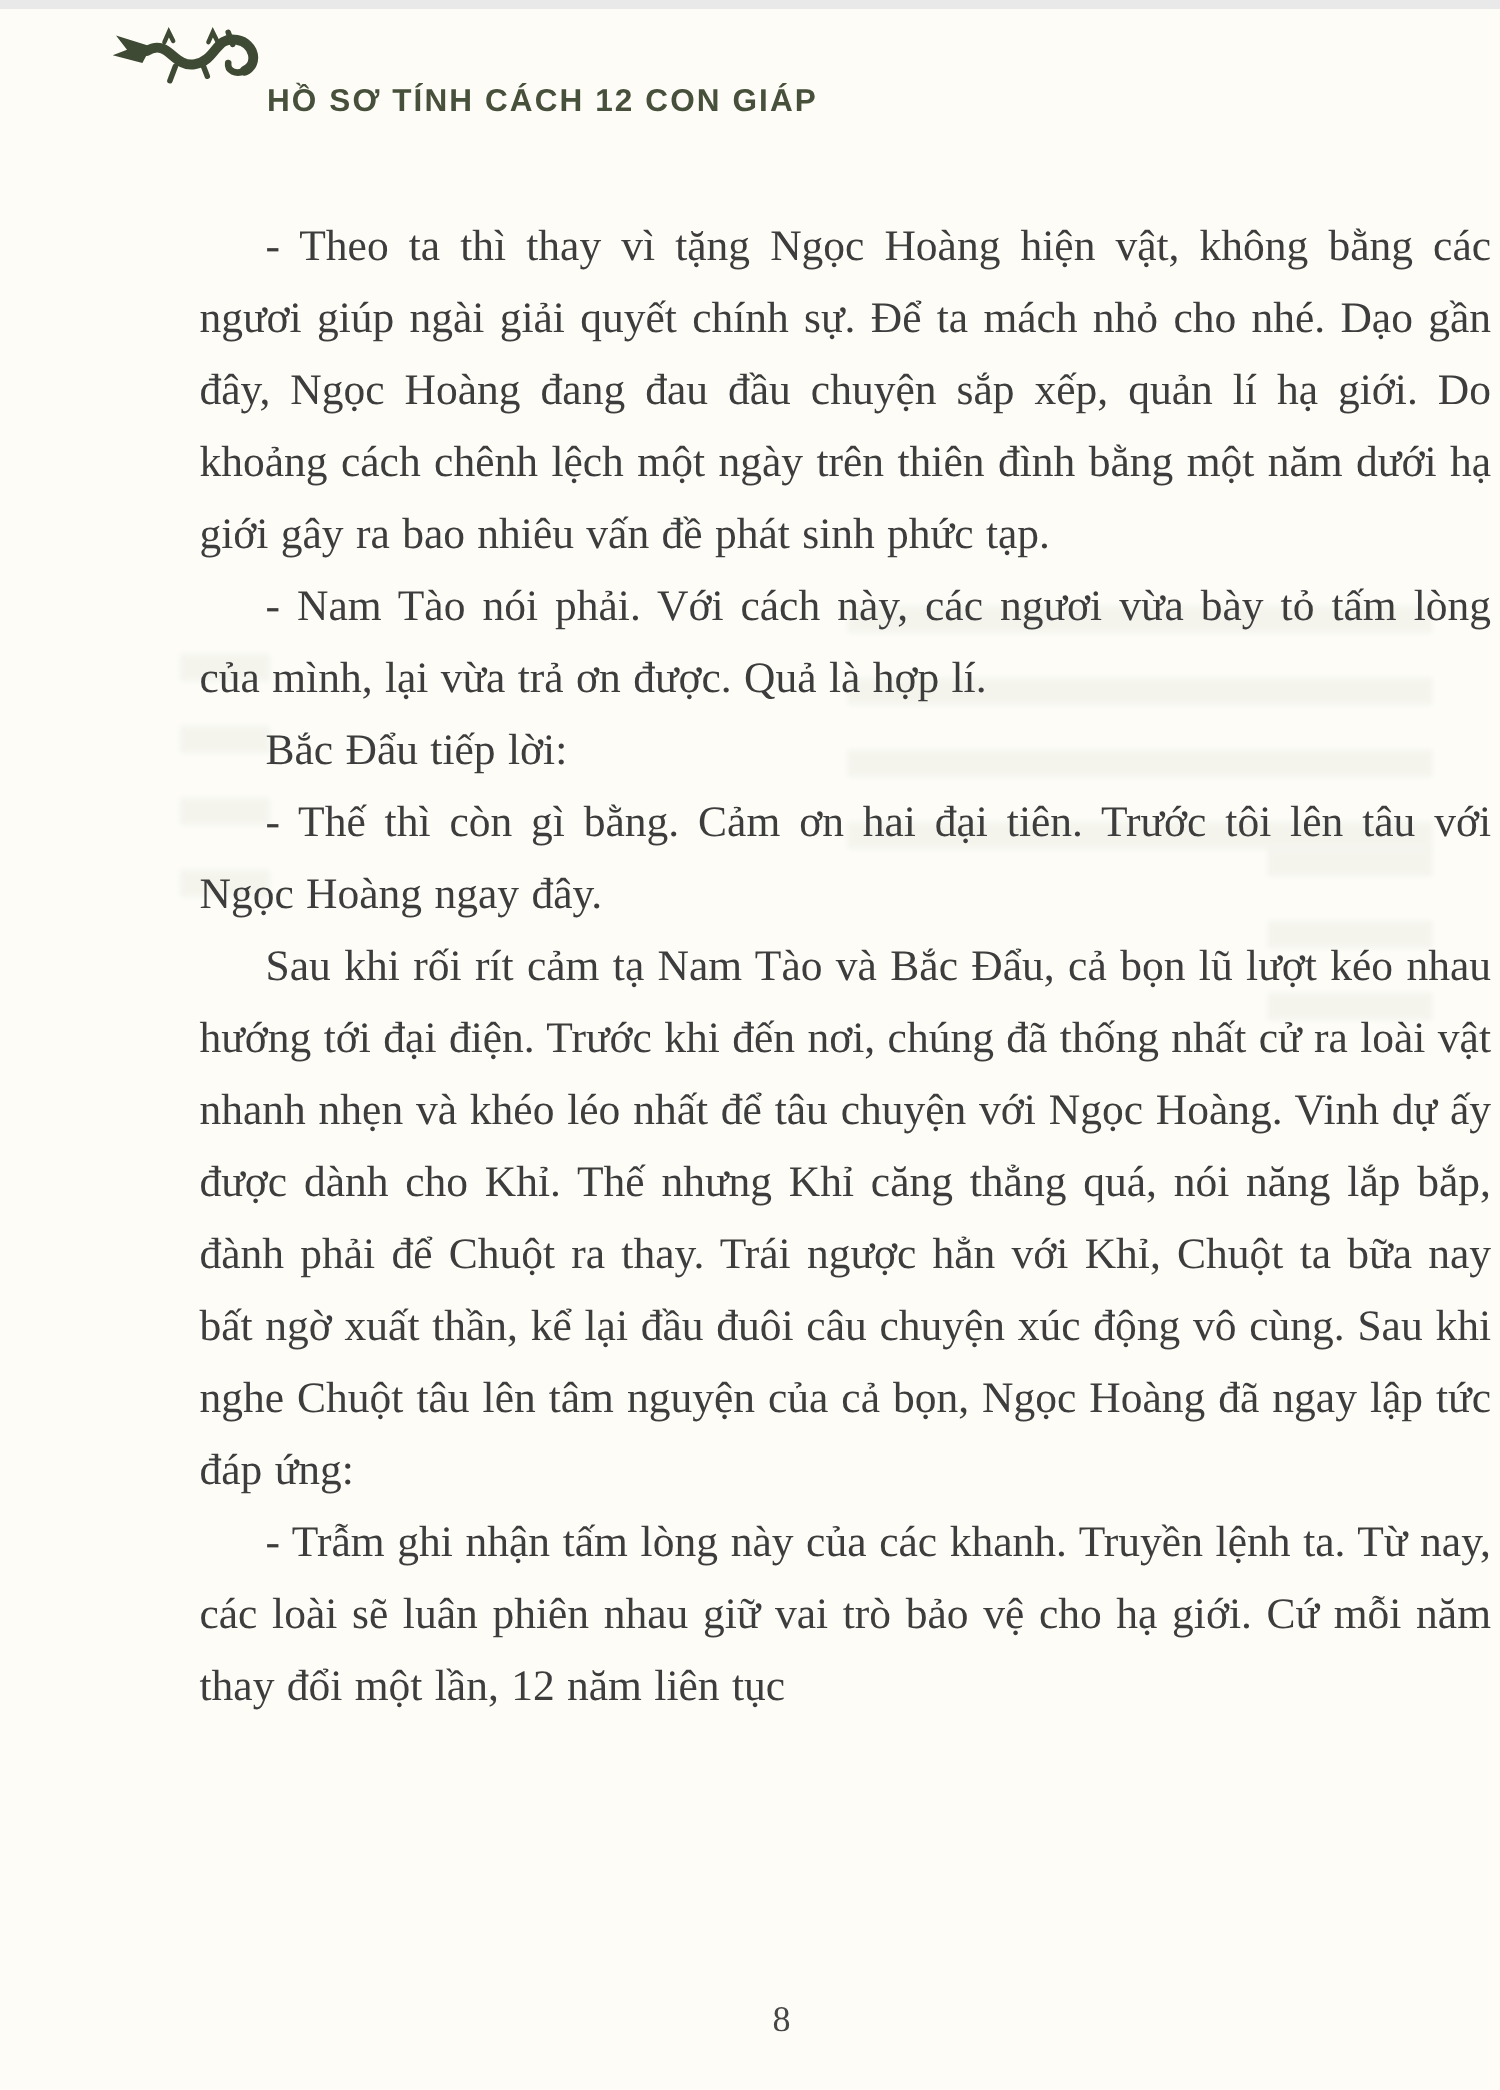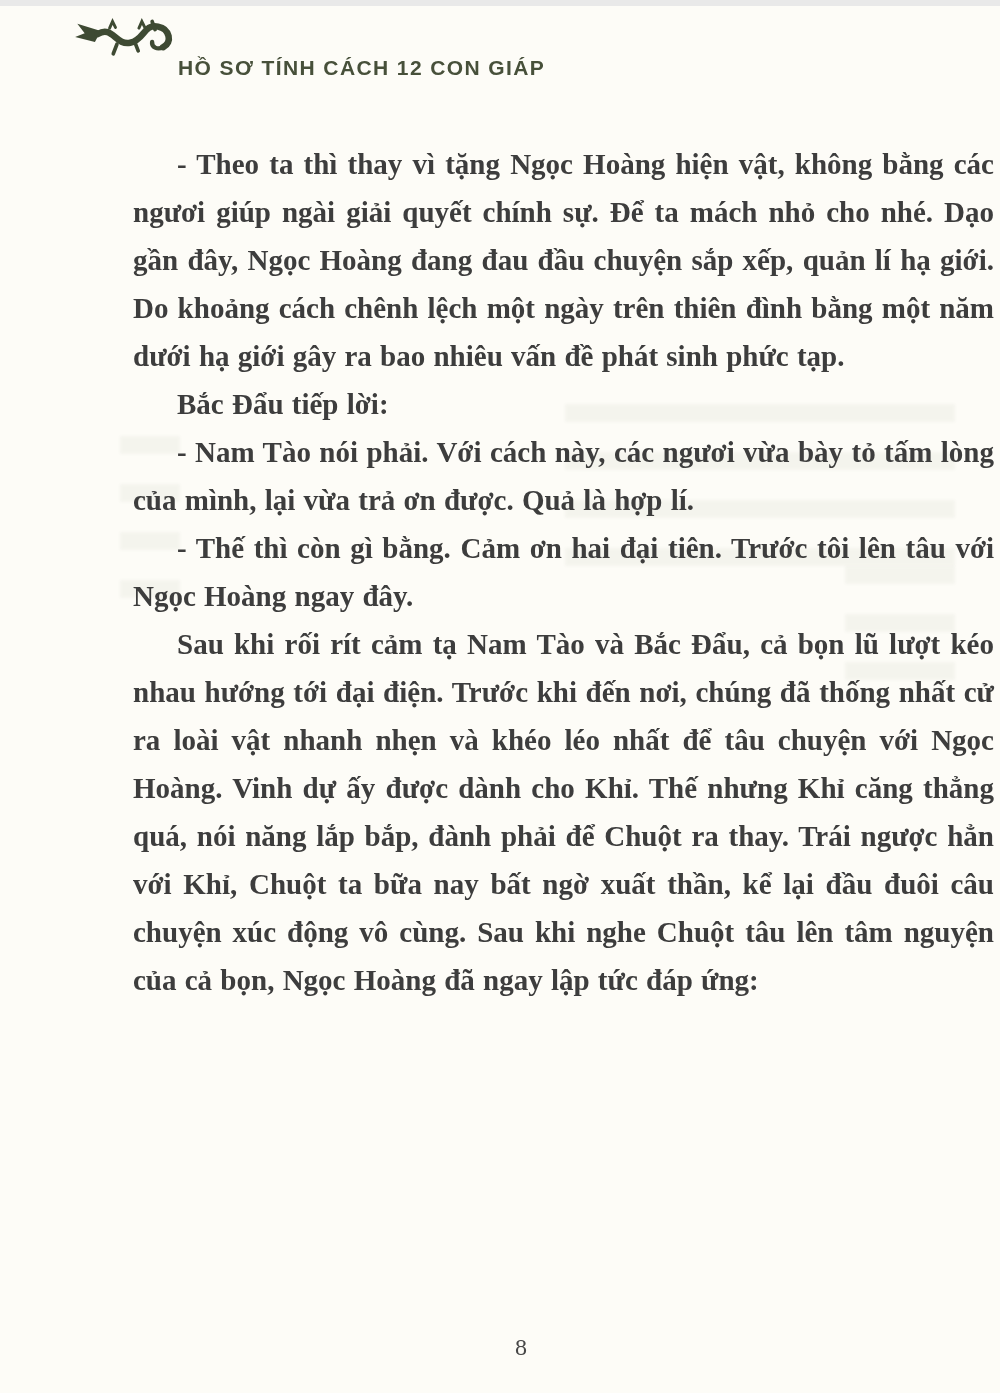--- a/index.html
+++ b/index.html
@@ -36,21 +36,21 @@
     position:absolute;
     left:133px;
     right:48px;
     top:134px;
     text-align:justify;
     font-size:29px;
     line-height:48px;
     color:var(--body-text, #3d3d3d);
     word-spacing:1px;
   }
-  .para{ margin:0; text-indent:44px;font-weight:bold; }
+  .para{ margin:0; text-indent:44px; }
 
   
   .page-footer{
     position:absolute;
     left:0; right:0; bottom:38px;
     text-align:center;
   }
   .page-number{
     font-size:24px;
     color:#474747;
@@ -90,23 +90,24 @@
     </span>
     <h1 class="chapter-title">HỒ SƠ TÍNH CÁCH 12 CON GIÁP</h1>
   </header>
 
   <div class="ghost ghost-1"></div>
   <div class="ghost ghost-2"></div>
   <div class="ghost ghost-3"></div>
 
   <main class="body-text" id="paragraphs">
       <p class="para">- Theo ta thì thay vì tặng Ngọc Hoàng hiện vật, không bằng các ngươi giúp ngài giải quyết chính sự. Để ta mách nhỏ cho nhé. Dạo gần đây, Ngọc Hoàng đang đau đầu chuyện sắp xếp, quản lí hạ giới. Do khoảng cách chênh lệch một ngày trên thiên đình bằng một năm dưới hạ giới gây ra bao nhiêu vấn đề phát sinh phức tạp.</p>
+      <p class="para">- Nam Tào nói phải. Với cách này, các ngươi vừa bày tỏ tấm lòng của mình, lại vừa trả ơn được. Quả là hợp lí.</p>
       <p class="para">Bắc Đẩu tiếp lời:</p>
-      <p class="para">- Nam Tào nói phải. Với cách này, các ngươi vừa bày tỏ tấm lòng của mình, lại vừa trả ơn được. Quả là hợp lí.</p>
       <p class="para">- Thế thì còn gì bằng. Cảm ơn hai đại tiên. Trước tôi lên tâu với Ngọc Hoàng ngay đây.</p>
       <p class="para">Sau khi rối rít cảm tạ Nam Tào và Bắc Đẩu, cả bọn lũ lượt kéo nhau hướng tới đại điện. Trước khi đến nơi, chúng đã thống nhất cử ra loài vật nhanh nhẹn và khéo léo nhất để tâu chuyện với Ngọc Hoàng. Vinh dự ấy được dành cho Khỉ. Thế nhưng Khỉ căng thẳng quá, nói năng lắp bắp, đành phải để Chuột ra thay. Trái ngược hẳn với Khỉ, Chuột ta bữa nay bất ngờ xuất thần, kể lại đầu đuôi câu chuyện xúc động vô cùng. Sau khi nghe Chuột tâu lên tâm nguyện của cả bọn, Ngọc Hoàng đã ngay lập tức đáp ứng:</p>
+      <p class="para">- Trẫm ghi nhận tấm lòng này của các khanh. Truyền lệnh ta. Từ nay, các loài sẽ luân phiên nhau giữ vai trò bảo vệ cho hạ giới. Cứ mỗi năm thay đổi một lần, 12 năm liên tục</p>
     </main>
 
   <footer class="page-footer">
     <span class="page-number">8</span>
   </footer>
 
 </div>
 
 </body></html>

